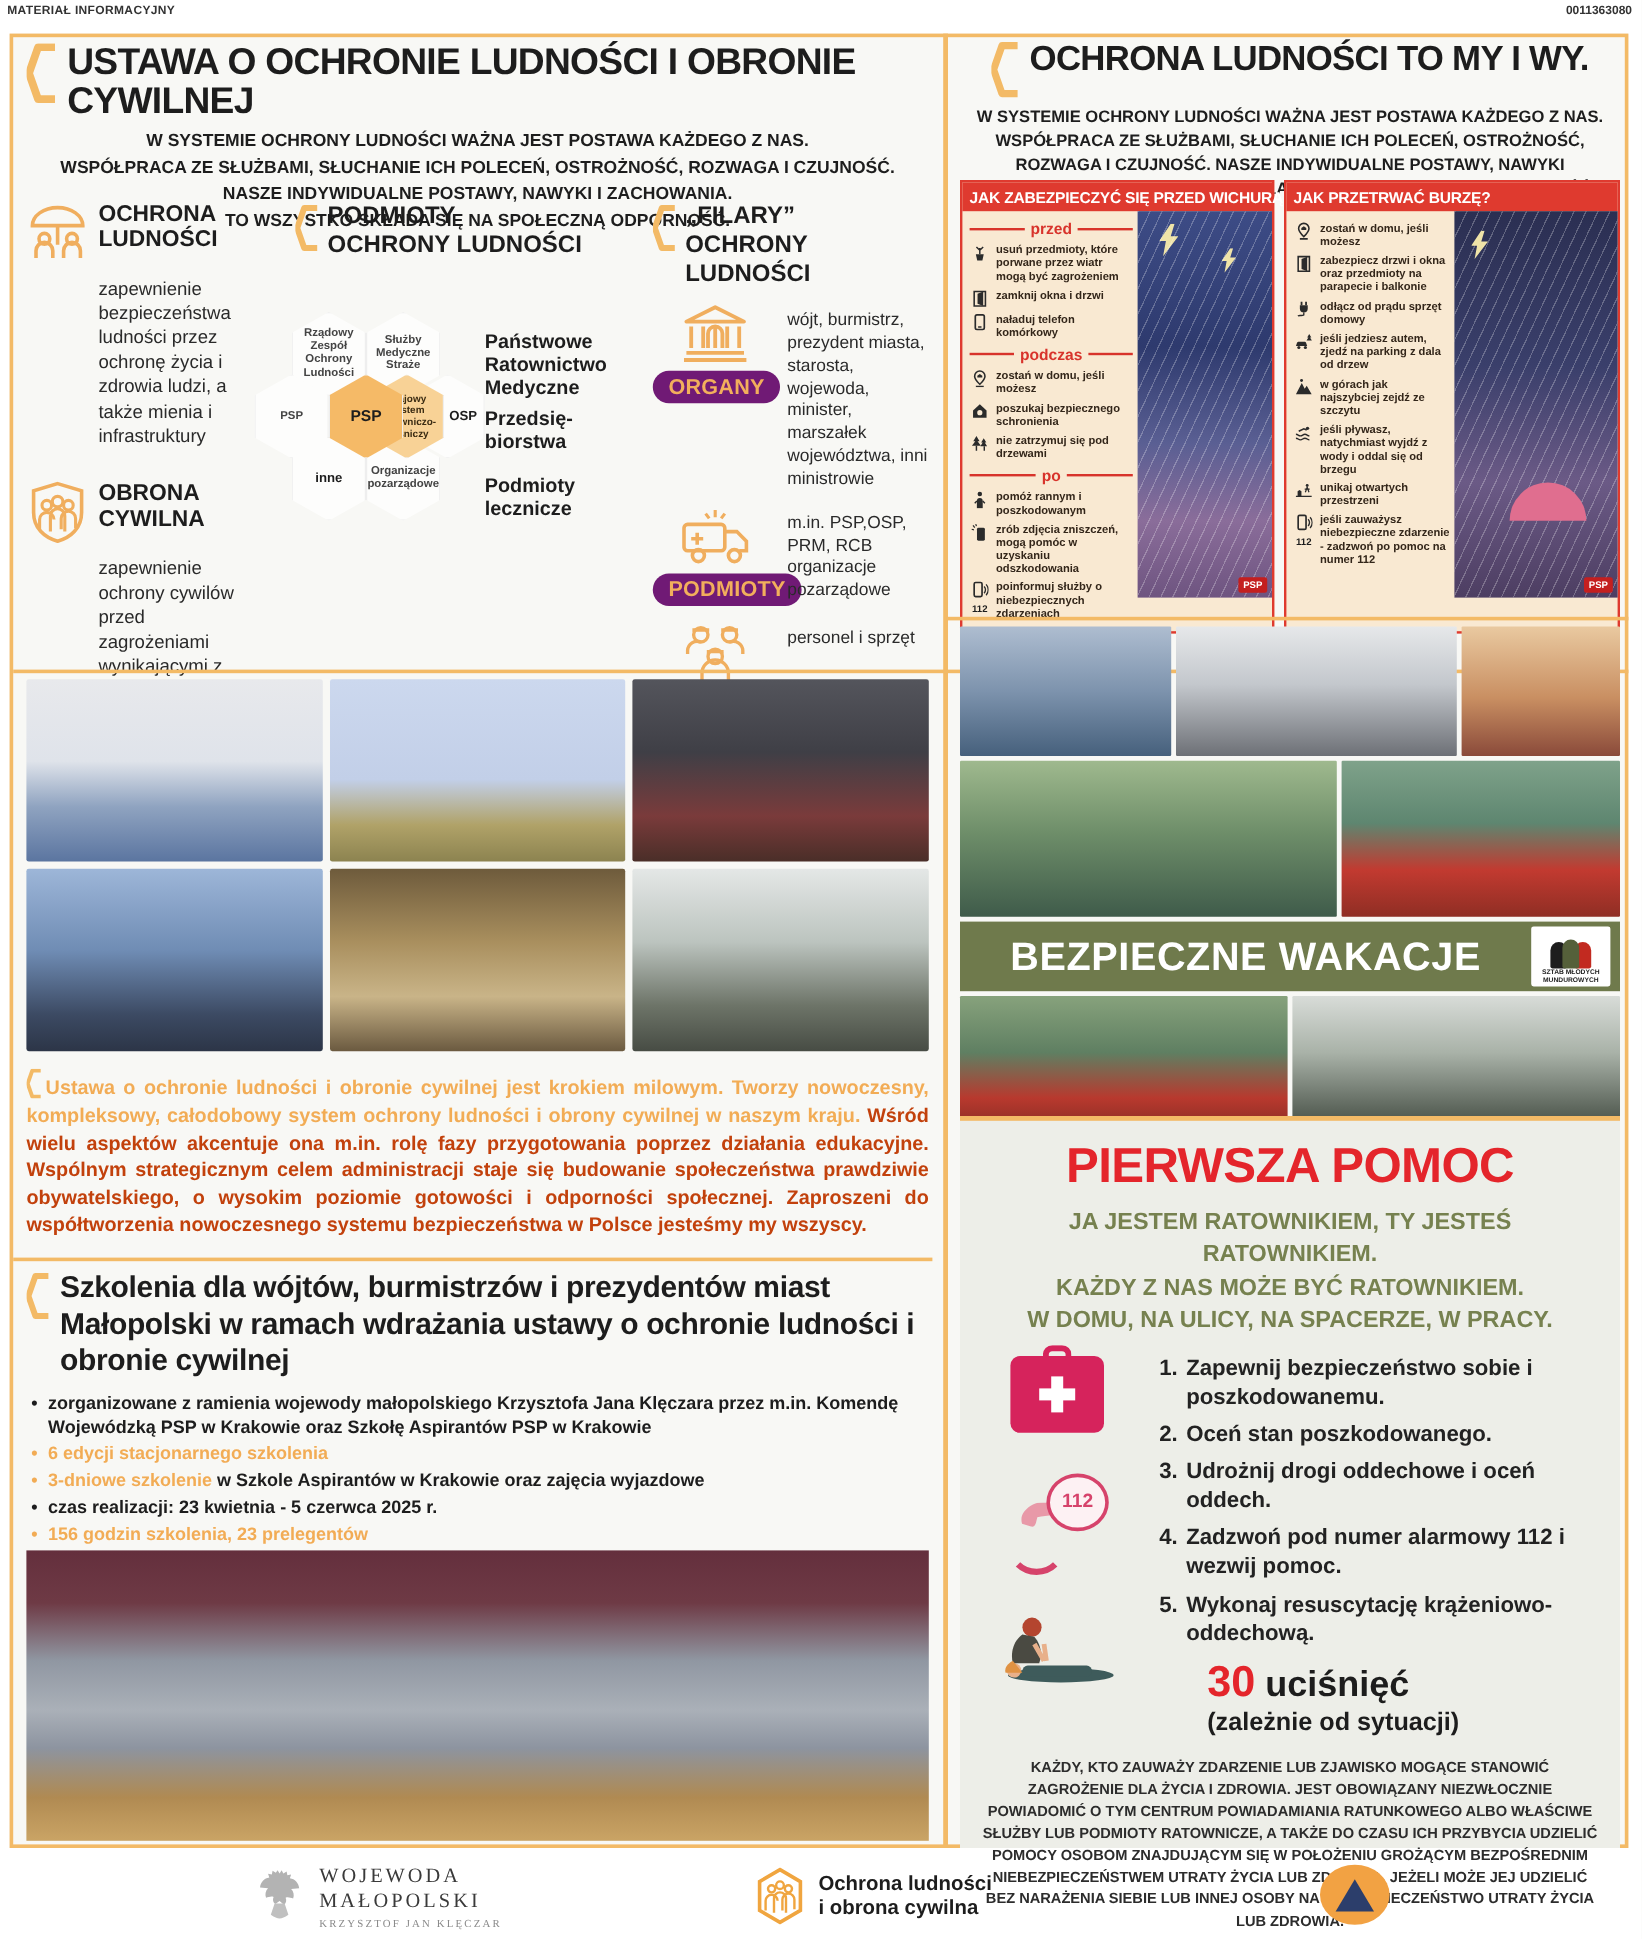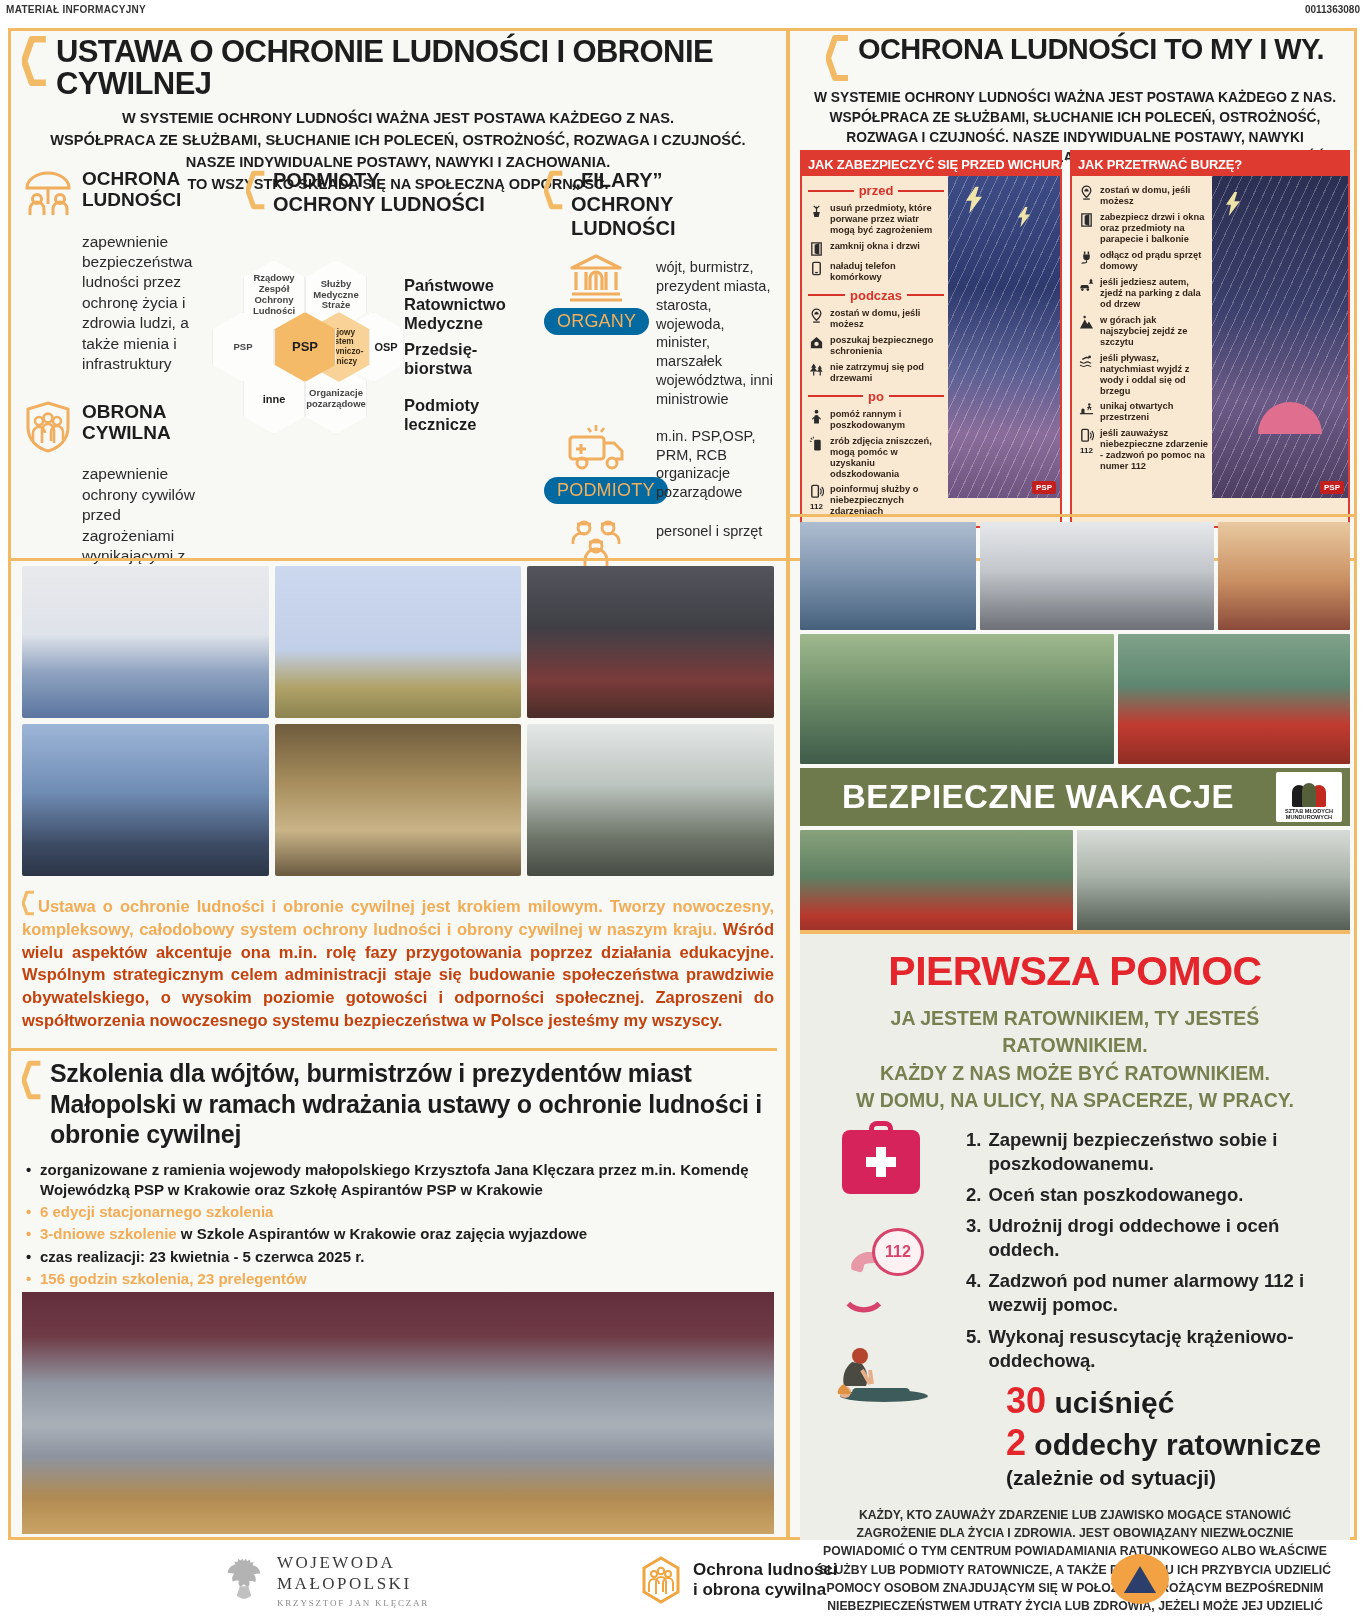--- a/index.html
+++ b/index.html
@@ -30,21 +30,21 @@
   .h2{display:flex;gap:7px;align-items:flex-start;}
   .h2 .t{font-size:20px;font-weight:800;color:#1d1d1d;line-height:1.2;}
   
   .hex{position:absolute;width:62px;height:70px;clip-path:polygon(50% 0,100% 25%,100% 75%,50% 100%,0 75%,0 25%);background:#fdfdfc;box-shadow:0 0 0 1px #eee inset;display:flex;align-items:center;justify-content:center;text-align:center;font-size:9.5px;font-weight:600;color:#444;line-height:1.15;padding:4px;box-sizing:border-box;}
   .hex.orange{background:#F5BA67;color:#1d1d1d;font-weight:800;font-size:13px;}
   .hex.lite{background:#F8D296;color:#3a2b12;font-weight:700;font-size:8.3px;}
   .sidelabel{position:absolute;left:198px;font-size:16.5px;font-weight:800;color:#1d1d1d;line-height:1.15;}
   
   .frow{display:flex;gap:8px;margin-top:14px;align-items:flex-start;}
   .frow .lft{width:104px;flex:none;text-align:center;}
-  .pill{display:inline-block;background:#0369a1;color:#F2AF5C;font-weight:400;font-size:18px;border-radius:18px;padding:3px 13px;margin-top:2px;letter-spacing:.2px;}
+  .pill{display:inline-block;background:#701a75;color:#F2AF5C;font-weight:700;font-size:18px;border-radius:18px;padding:3px 13px;margin-top:2px;letter-spacing:.2px;}
   .frow .txt{font-size:14.5px;font-weight:500;color:#2a2a2a;line-height:1.3;padding-top:4px;}
   
   .lphotos{left:22px;top:566px;width:752px;display:grid;grid-template-columns:1fr 1fr 1fr;grid-auto-rows:152px;gap:6px;}
   .ph{border-radius:2px;}
   .p1{background:linear-gradient(180deg,#e8e9ec 0%,#dfe3ea 45%,#8fa3c0 70%,#5b75a0 100%);}
   .p2{background:linear-gradient(180deg,#ccd8ee 0%,#c2cfe8 55%,#b0a268 80%,#8c8350 100%);}
   .p3{background:linear-gradient(180deg,#54555c 0%,#3f3f46 40%,#7a3b3b 75%,#4a2e28 100%);}
   .p4{background:linear-gradient(180deg,#9db6d8 0%,#6f8cb4 45%,#3c4a63 80%,#2c3547 100%);}
   .p5{background:linear-gradient(180deg,#6e5b3c 0%,#a98f5e 40%,#c9b488 70%,#6b5a40 100%);}
   .p6{background:linear-gradient(180deg,#e4e7e6 0%,#bcc4bf 40%,#6d7468 75%,#474c44 100%);}
@@ -117,21 +117,21 @@
   .cprico{margin:26px auto 0;width:110px;height:64px;position:relative;}
   .olist{margin:0;padding:0 0 0 148px;list-style:none;}
   .olist li{display:flex;gap:7px;font-size:18.5px;font-weight:600;color:#222;line-height:1.3;margin-bottom:7px;}
   .olist .n{flex:none;font-weight:600;}
   .cprnums{padding-left:188px;margin-top:4px;}
   .cprnums .row1 b{color:#E4252B;font-size:36px;font-weight:800;}
   .cprnums .row1 span{font-size:30px;font-weight:800;color:#1d1d1d;}
   .cprnums .note{font-size:21px;font-weight:700;color:#1d1d1d;margin-top:2px;}
   .legal{margin-top:16px;font-size:12.2px;font-weight:700;color:#2c2c2c;text-align:center;line-height:1.5;}
   
-  .footer{left:0;top:1550px;width:1300px;height:62px;margin-left:11px;}
+  .footer{left:0;top:1550px;width:1300px;height:62px;}
   .f-left{position:absolute;left:212px;top:2px;display:flex;gap:12px;align-items:center;}
   .f-left .tx1{font-family:"Liberation Serif",serif;font-size:17px;letter-spacing:2.5px;color:#3a3a3a;line-height:1.25;}
   .f-left .tx2{font-family:"Liberation Serif",serif;font-size:9px;letter-spacing:1.8px;color:#8a8a8a;margin-top:3px;text-align:center;}
   .f-center{position:absolute;left:628px;top:6px;display:flex;gap:10px;align-items:center;}
   .f-center .tx{font-size:17px;font-weight:800;color:#1d1d1d;line-height:1.2;}
   .f-right{position:absolute;left:1100px;top:4px;width:58px;height:50px;background:#F2A243;border-radius:50%;display:flex;align-items:center;justify-content:center;}
   .tri{width:0;height:0;border-left:16px solid transparent;border-right:16px solid transparent;border-bottom:27px solid #2C3E6B;}
 </style>
 </head>
 <body>
@@ -659,21 +659,20 @@
           <span class="n">4.</span>
           <span>Zadzwoń pod numer alarmowy 112 i wezwij pomoc.</span>
         </li>
       <li>
           <span class="n">5.</span>
           <span>Wykonaj resuscytację krążeniowo-oddechową.</span>
         </li>
     </ol>
     <div class="cprnums">
       <div class="row1"><b>30</b><span> uciśnięć</span></div>
-      <div class="row1"><b>2</b><span> oddechy ratownicze</span></div>
       <div class="note">(zależnie od sytuacji)</div>
     </div>
   </div>
   <div class="legal">KAŻDY, KTO ZAUWAŻY ZDARZENIE LUB ZJAWISKO MOGĄCE STANOWIĆ ZAGROŻENIE DLA ŻYCIA I ZDROWIA. JEST OBOWIĄZANY NIEZWŁOCZNIE POWIADOMIĆ O TYM CENTRUM POWIADAMIANIA RATUNKOWEGO ALBO WŁAŚCIWE SŁUŻBY LUB PODMIOTY RATOWNICZE, A TAKŻE DO CZASU ICH PRZYBYCIA UDZIELIĆ POMOCY OSOBOM ZNAJDUJĄCYM SIĘ W POŁOŻENIU GROŻĄCYM BEZPOŚREDNIM NIEBEZPIECZEŃSTWEM UTRATY ŻYCIA LUB ZDROWIA, JEŻELI MOŻE JEJ UDZIELIĆ BEZ NARAŻENIA SIEBIE LUB INNEJ OSOBY NA NIEBEZPIECZEŃSTWO UTRATY ŻYCIA LUB ZDROWIA.</div>
 
 </div>
 
 <div class="abs footer">
   <div class="f-left">
     <svg width="42" height="46" viewBox="0 0 40 44">

